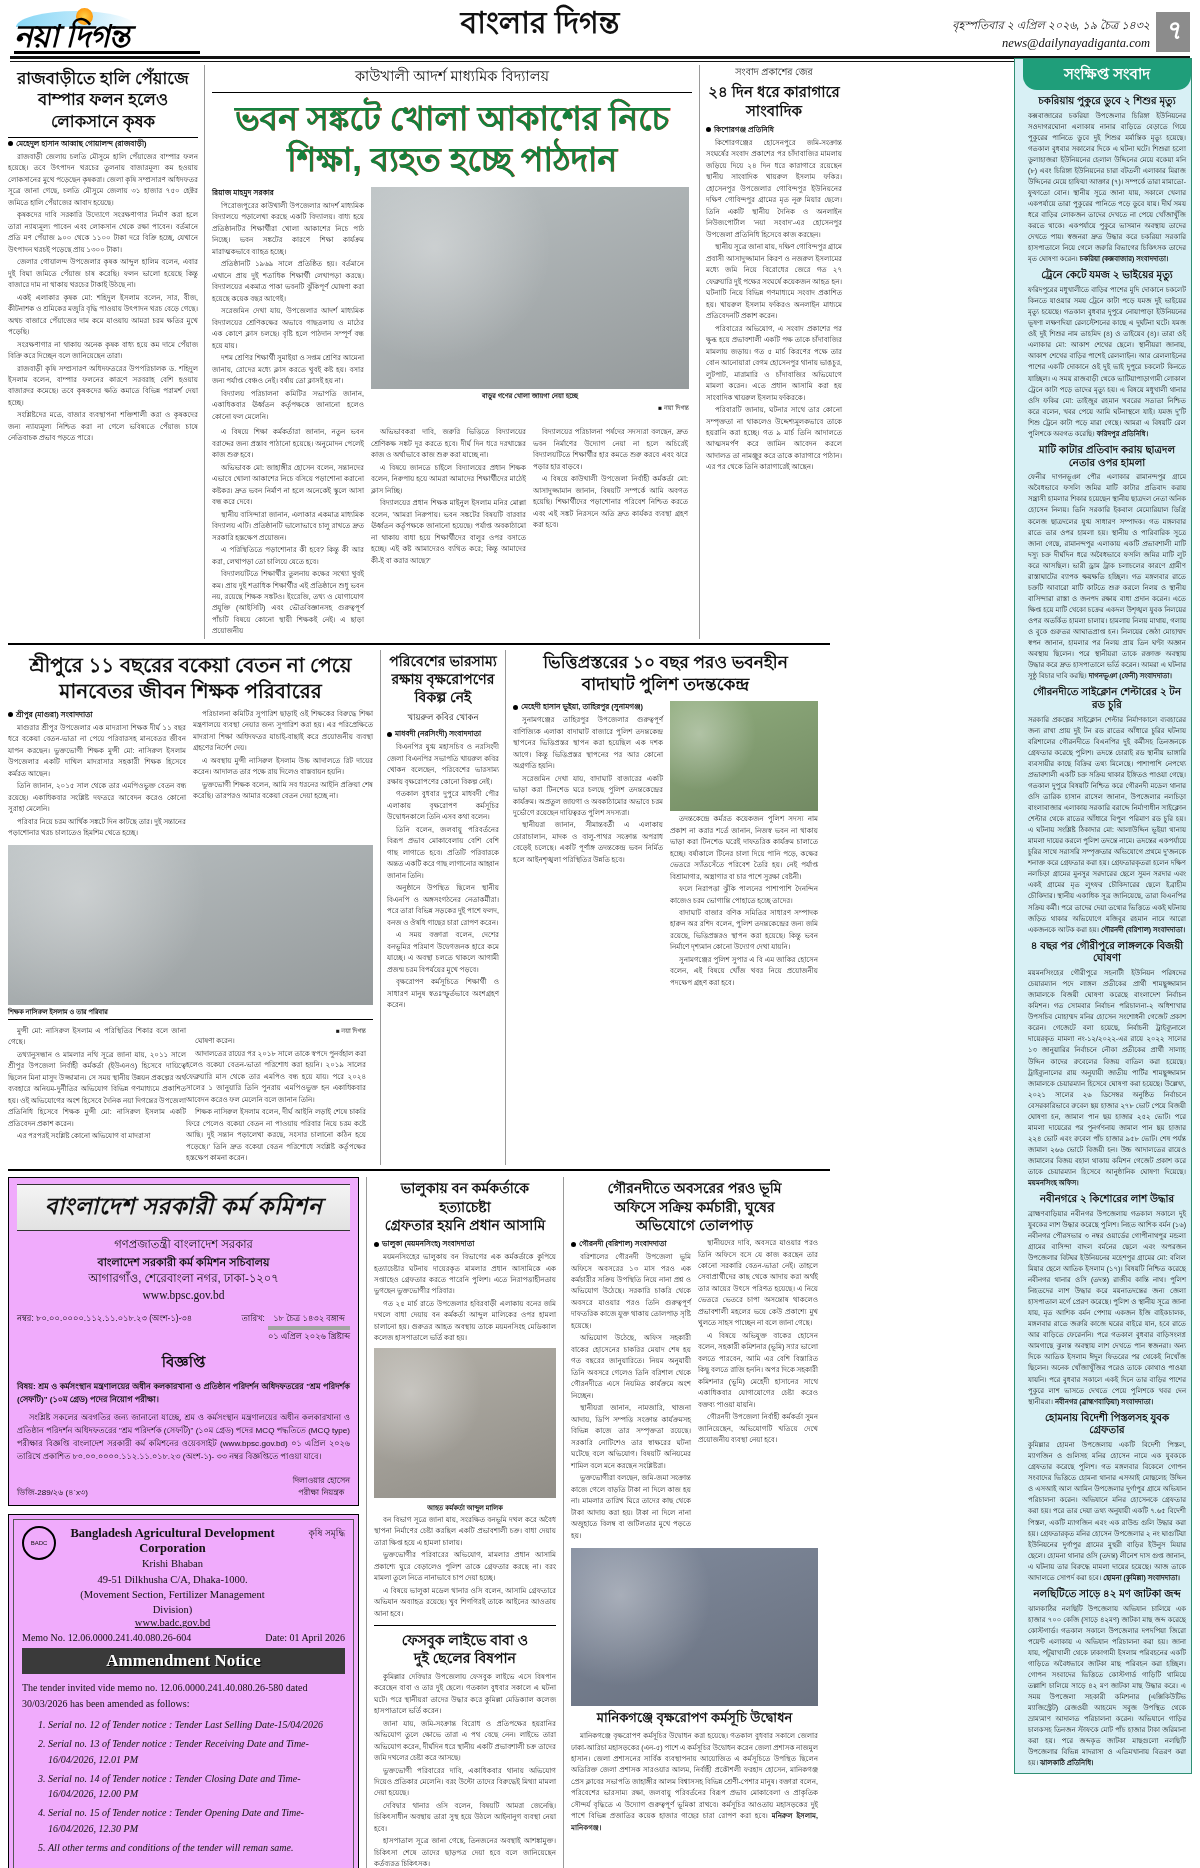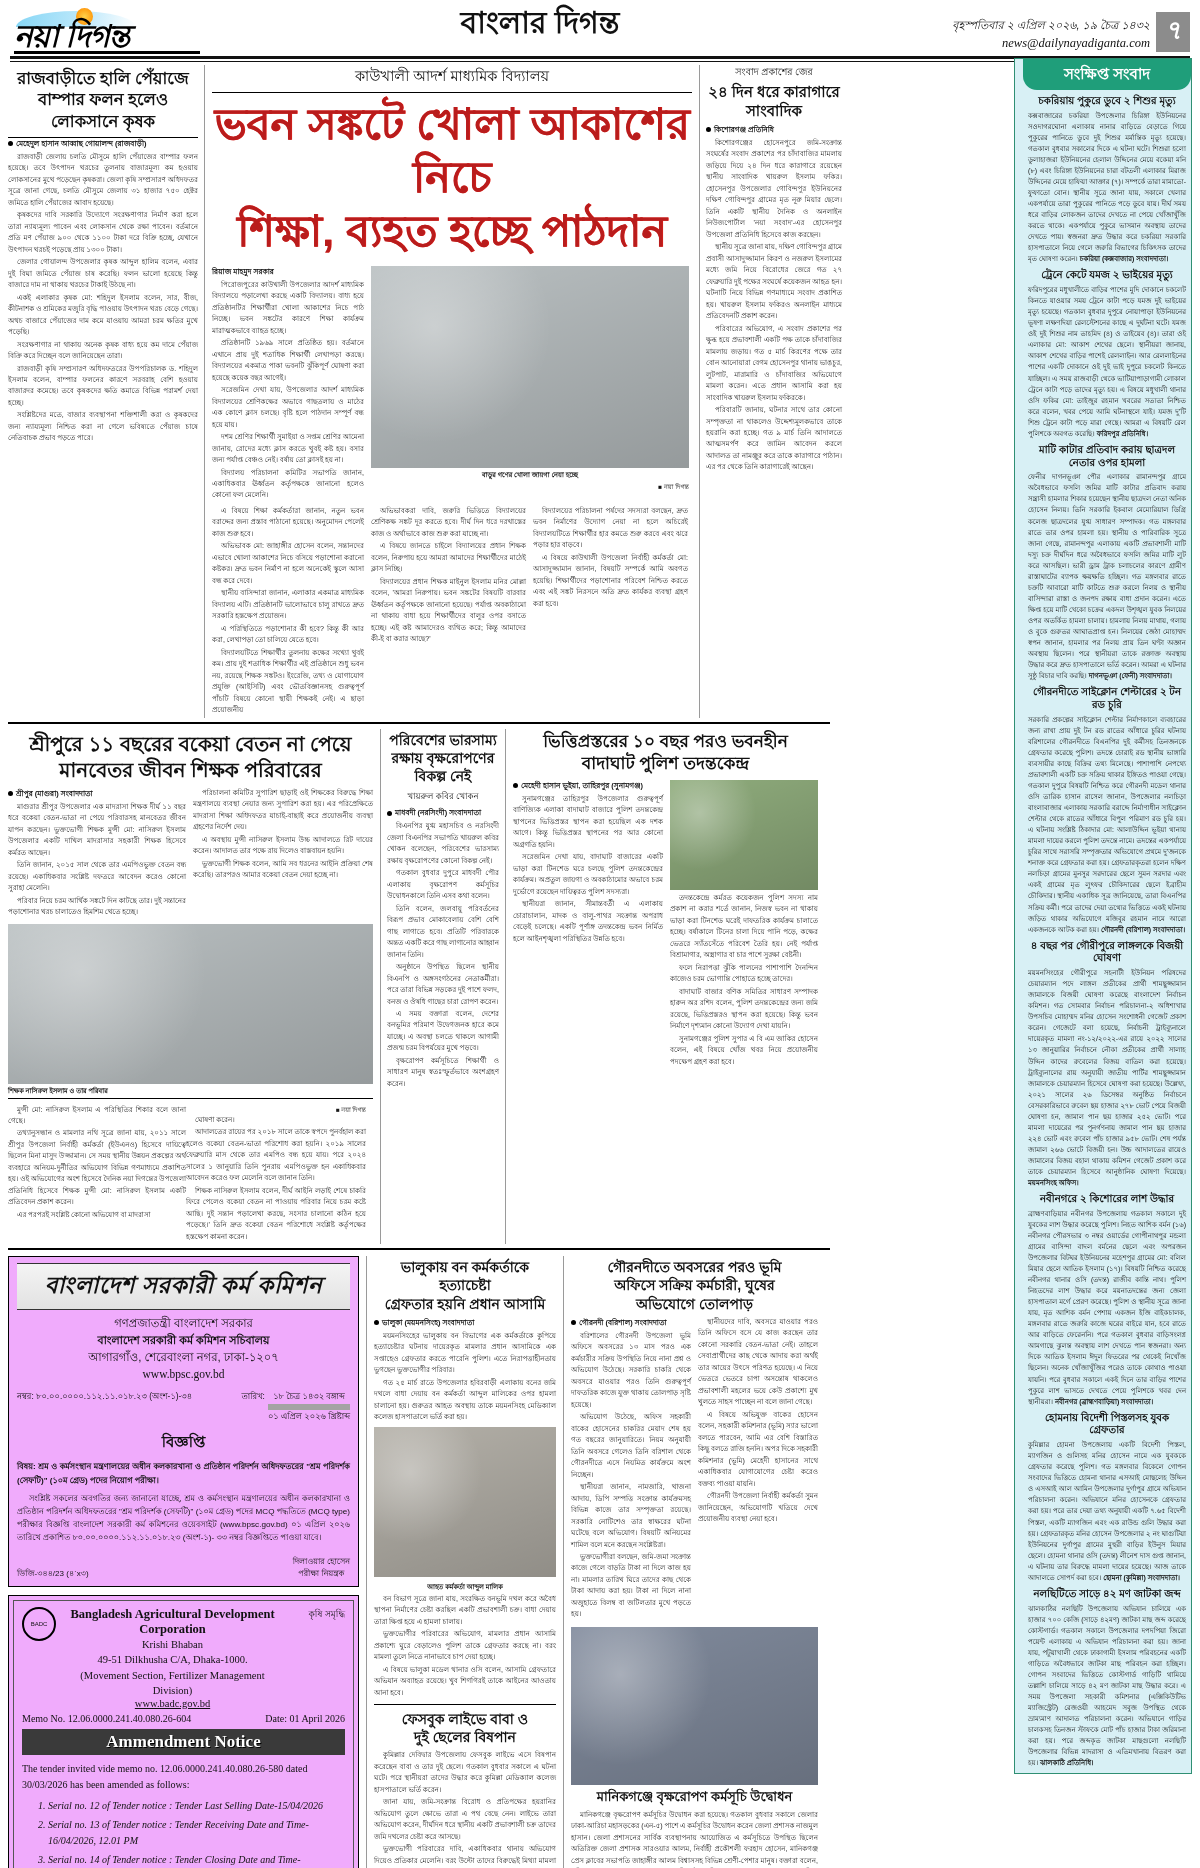--- a/index.html
+++ b/index.html
@@ -78,22 +78,22 @@
   .lead-head {
     font-family:"Liberation Sans",sans-serif; font-weight:bold; font-size:16.5px;
     line-height:1.32; text-align:center; margin:3px 0 4px 0;
   }
   .col-center-top { width: 494px; padding:0 7px; }
   .kicker {
     text-align:center; font-family:"Liberation Sans",sans-serif; font-size:14.5px;
     padding-bottom:3px;
   }
   .main-head {
-    color:#b91c1c; font-family:"Liberation Sans",sans-serif; font-weight:bold;
-    font-size:43px; line-height:1.25; text-align:center; margin:5px 0 7px 0;
+    color:#15803d; font-family:"Liberation Sans",sans-serif; font-weight:bold;
+    font-size:33px; line-height:1.25; text-align:center; margin:5px 0 7px 0;
     text-shadow: 0.5px 0 0 #e8261d;
   }
   .col-right-top { width: 148px; padding:0 6px; }
   .sub-kicker { text-align:center; font-size:9.5px; font-family:"Liberation Sans",sans-serif; }
   .sub-head {
     text-align:center; font-family:"Liberation Sans",sans-serif; font-weight:bold;
     font-size:15px; line-height:1.28; margin:2px 0 4px 0;
   }
 
   
@@ -143,21 +143,21 @@
     font-weight:bold; font-size:23px; letter-spacing:0.5px;
     border-top:1px solid #333; border-bottom:1px solid #333;
     background:linear-gradient(#f4f4f4,#e2e2e2); padding:3px 0; margin-bottom:5px;
   }
   .bpsc-gov { text-align:center; font-family:"Liberation Sans",sans-serif; font-size:11.5px; line-height:1.5; }
   .bpsc-gov .b { font-weight:bold; font-size:11px; }
   .bpsc-gov .web { font-family:"Liberation Serif",serif; font-size:11.5px; }
   .bpsc-nos { display:flex; justify-content:space-between; font-size:8.3px; font-family:"Liberation Sans",sans-serif; margin-top:7px;}
   .bpsc-date { text-align:center; }
   .bpsc-date span { display:block; }
-  .bpsc-date .u { border-bottom:6px solid #a3a3a3; padding:0 4px;}
+  .bpsc-date .u { border-bottom:4px solid #a3a3a3; padding:0 4px;}
   .bigg { text-align:center; font-family:"Liberation Sans",sans-serif; font-weight:bold; font-size:15px; margin:6px 0 5px 0;}
   .bpsc-p { font-size:8.1px; line-height:1.62; text-align:justify; font-family:"Liberation Sans",sans-serif; }
   .bpsc-p b { font-weight:bold; }
   .bpsc-foot { display:flex; justify-content:space-between; align-items:flex-end; margin-top:12px; font-size:8px; font-family:"Liberation Sans",sans-serif;}
   .bpsc-foot .right { text-align:center; line-height:1.5; }
 
   .badc-head { font-weight:bold; font-size:12.5px; }
   .badc-lines { font-size:10.5px; line-height:1.45; }
   .badc-web { text-decoration:underline; font-size:10.5px; }
   .amend-bar {
@@ -435,21 +435,21 @@
             <div class="bpsc-date">
               <span class="u">১৮ চৈত্র ১৪৩২ বঙ্গাব্দ</span>
               <span>০১ এপ্রিল ২০২৬ খ্রিষ্টাব্দ</span>
             </div>
           </div>
         </div>
         <div class="bigg">বিজ্ঞপ্তি</div>
         <div class="bpsc-p"><b>বিষয়:</b> <b>শ্রম ও কর্মসংস্থান মন্ত্রণালয়ের অধীন কলকারখানা ও প্রতিষ্ঠান পরিদর্শন অধিদফতরের "শ্রম পরিদর্শক (সেফটি)" (১০ম গ্রেড) পদের নিয়োগ পরীক্ষা।</b></div>
         <div class="bpsc-p" style="margin-top:5px;text-indent:12px;">সংশ্লিষ্ট সকলের অবগতির জন্য জানানো যাচ্ছে, শ্রম ও কর্মসংস্থান মন্ত্রণালয়ের অধীন কলকারখানা ও প্রতিষ্ঠান পরিদর্শন অধিদফতরের "শ্রম পরিদর্শক (সেফটি)" (১০ম গ্রেড) পদের MCQ পদ্ধতিতে (MCQ type) পরীক্ষার বিজ্ঞপ্তি বাংলাদেশ সরকারী কর্ম কমিশনের ওয়েবসাইট (www.bpsc.gov.bd) ০১ এপ্রিল ২০২৬ তারিখে প্রকাশিত ৮০.০০.০০০০.১১২.১১.০১৮.২৩ (অংশ-১)- ৩৩ নম্বর বিজ্ঞপ্তিতে পাওয়া যাবে।</div>
         <div class="bpsc-foot">
-          <div>ডিজি-৩৪৪/23 (৪ˊx৩)</div>
+          <div>ডিজি-289/২৬ (৪ˊx৩)</div>
           <div class="right">
             <div>দিলাওয়ার হোসেন</div>
             <div>পরীক্ষা নিয়ন্ত্রক</div>
           </div>
         </div>
       </div>
 
       <div class="ad-box" style="margin-top:8px;padding:4px;">
         <div class="ad-inner">
           <div style="display:flex;align-items:flex-start;gap:6px;">

